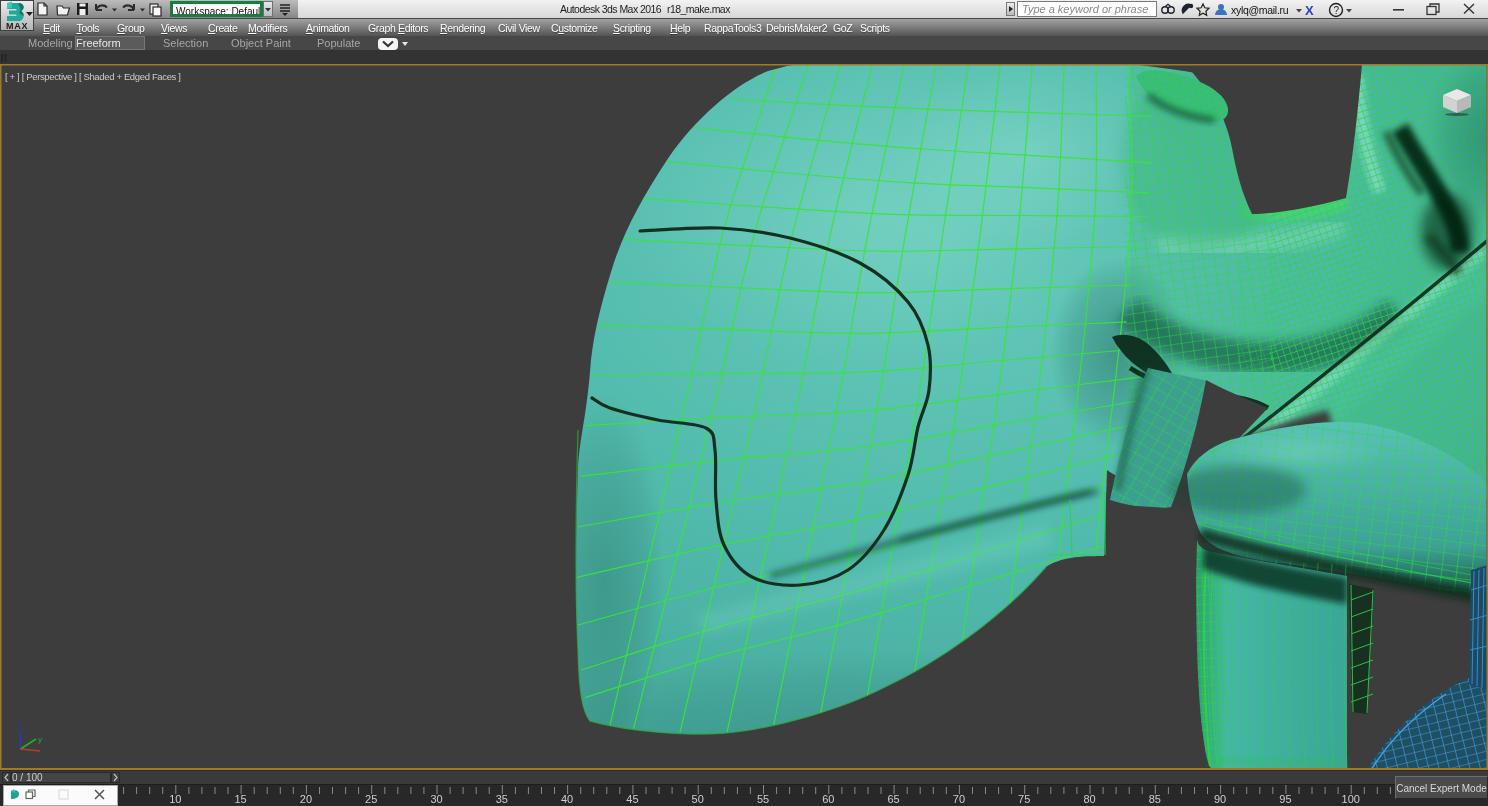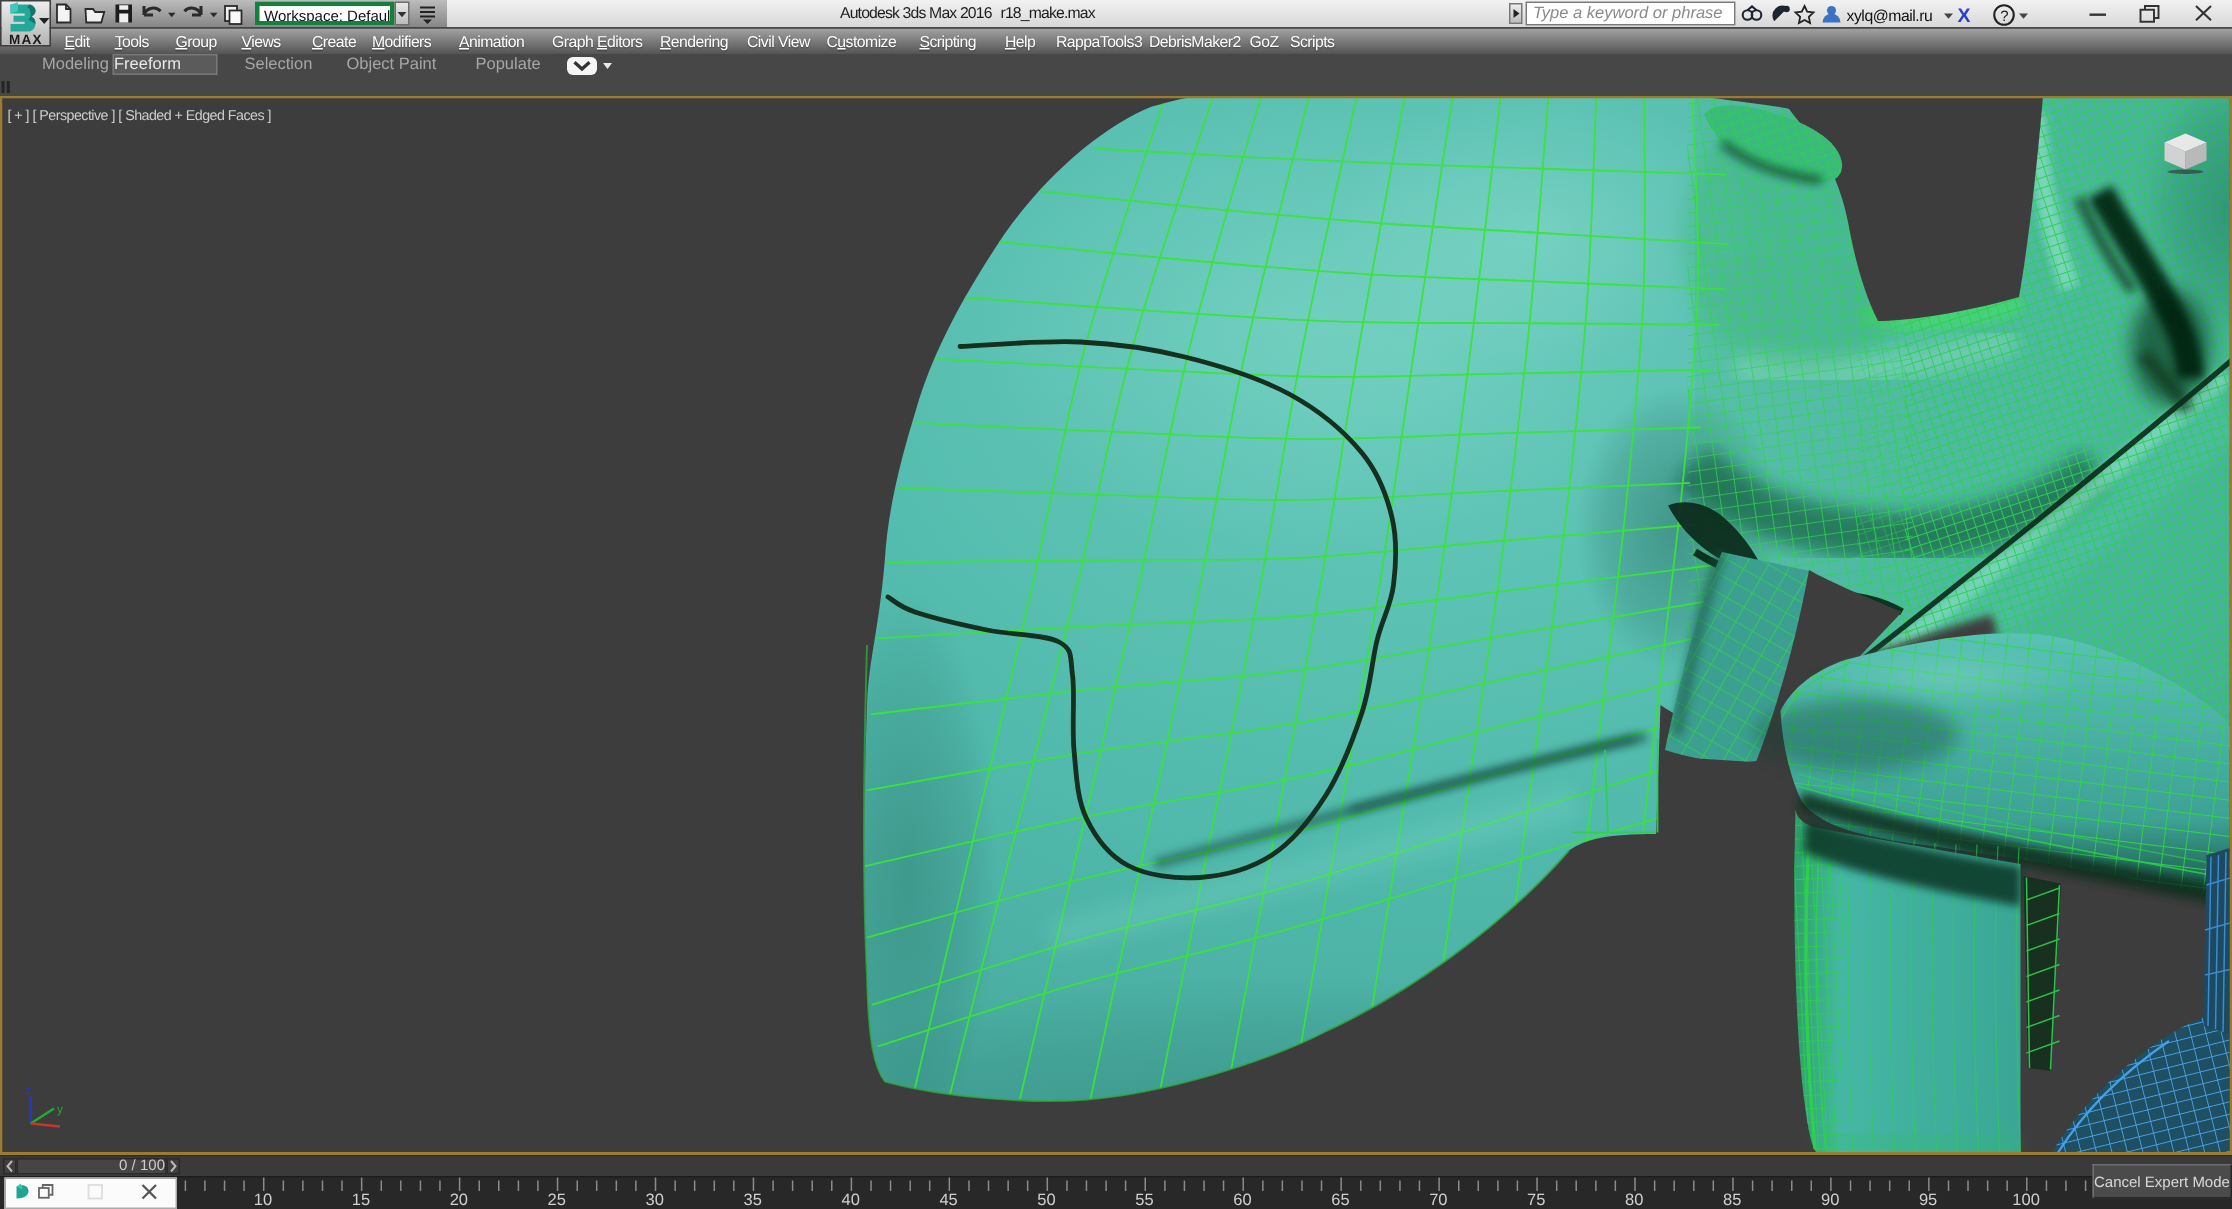--- a/index.html
+++ b/index.html
@@ -1,27 +1,27 @@
 <!DOCTYPE html>
 <html><head><meta charset="utf-8"><style>
 *{margin:0;padding:0;box-sizing:border-box}
 html,body{width:1488px;height:806px;overflow:hidden;background:#3d3d3d;font-family:"Liberation Sans",sans-serif}
 .abs{position:absolute}
 #titlebar{position:absolute;left:0;top:0;width:1488px;height:18px;background:linear-gradient(#f2f2f2,#d8d8d8)}
 #qat{position:absolute;left:33px;top:0;width:265px;height:18px;background:linear-gradient(#bcbcbc,#868686)}
 #logo{position:absolute;left:0;top:0;width:34px;height:31px;background:linear-gradient(#ededed,#b4b4b4);border:1px solid #3f3f3f;z-index:5}
 #menubar{position:absolute;left:0;top:18px;width:1488px;height:18px;background:linear-gradient(#a2a2a2,#545454);border-top:1px solid #474747}
 .mi{position:absolute;top:3px;font-size:10.5px;letter-spacing:-0.35px;color:#fff;text-shadow:0 1px 1px rgba(0,0,0,.35)}
-#ribbon{position:absolute;left:0;top:36px;width:1488px;height:30px;background:#474747}
+#ribbon{position:absolute;left:0;top:36px;width:1488px;height:14px;background:#474747}
 #ribbon2{position:absolute;left:0;top:50px;width:1488px;height:14px;background:#333333}
 .rtab{position:absolute;top:1px;font-size:11px;color:#a6a6a6}
 #vp{position:absolute;left:0;top:60px;width:1488px;height:711px;background:#2c2c2c}
 #tslider{position:absolute;left:0;top:771px;width:1488px;height:13px;background:#3a3a3a}
 #ruler{position:absolute;left:0;top:784px;width:1488px;height:22px;background:#282828;border-top:1px solid #1d1d1d}
-#cancelbtn{position:absolute;left:1395px;top:776px;width:93px;height:23px;background:#4b4b4b;border:1px solid #272727;border-top-color:#6e6e6e;border-left-color:#6e6e6e;color:#d8d8d8;font-size:10px;line-height:23px;z-index:9;white-space:nowrap}
+#cancelbtn{position:absolute;left:1395px;top:776px;width:93px;height:23px;background:#4b4b4b;border:1px solid #272727;border-top-color:#6e6e6e;border-left-color:#6e6e6e;color:#d8d8d8;font-size:10px;text-align:center;line-height:23px;z-index:9;white-space:nowrap}
 #miniwin{position:absolute;left:3px;top:785px;width:115px;height:21px;background:#fbfbfb;border:1px solid #aaa;z-index:9}
 </style></head><body>
 
 <div id="vp"></div>
 
 <svg class="abs" style="left:0;top:0;z-index:2" width="1488" height="806" viewBox="0 0 1488 806">
 <defs>
  <filter id="f6" x="-30%" y="-30%" width="160%" height="160%">
         <feGaussianBlur stdDeviation="6"></feGaussianBlur>
       </filter>
@@ -388,21 +388,21 @@
       <path d="M45,6.5 v-2.5 h9 v8 h-3"></path>
     </g>
  <path d="M79,4 l10,9.5 M89,4 l-10,9.5" stroke="#333" stroke-width="1.4"></path>
 </svg>
 
 <div id="tslider"></div>
 <div class="abs" style="left:2px;top:772px;width:9px;height:11px;background:#3f3f3f;border:1px solid #2a2a2a;z-index:8"></div>
 <svg class="abs" style="left:2px;top:772px;z-index:9" width="9" height="11">
     <path d="M6,2 L3,5.5 L6,9" stroke="#bbb" stroke-width="1.3" fill="none"></path>
   </svg>
-<div class="abs" style="left:11px;top:772px;width:100px;height:11px;background:#454545;border:1px solid #2a2a2a;z-index:8;color:#ccc;font-size:10px;text-align:right;line-height:10px">0 / 100</div>
+<div class="abs" style="left:11px;top:772px;width:100px;height:11px;background:#454545;border:1px solid #2a2a2a;z-index:8;color:#ccc;font-size:10px;text-align:left;line-height:10px">0 / 100</div>
 <div class="abs" style="left:111px;top:772px;width:9px;height:11px;background:#3f3f3f;border:1px solid #2a2a2a;z-index:8"></div>
 <svg class="abs" style="left:111px;top:772px;z-index:9" width="9" height="11">
     <path d="M3,2 L6,5.5 L3,9" stroke="#bbb" stroke-width="1.3" fill="none"></path>
   </svg>
 
 <div id="ruler"></div>
 <svg class="abs" style="left:0;top:0;z-index:8" width="1488" height="806">
     <rect x="123.1" y="787" width="1" height="7" fill="#8a8a8a"></rect>
     <rect x="136.1" y="787" width="1" height="7" fill="#8a8a8a"></rect>
     <rect x="149.2" y="787" width="1" height="7" fill="#8a8a8a"></rect>

